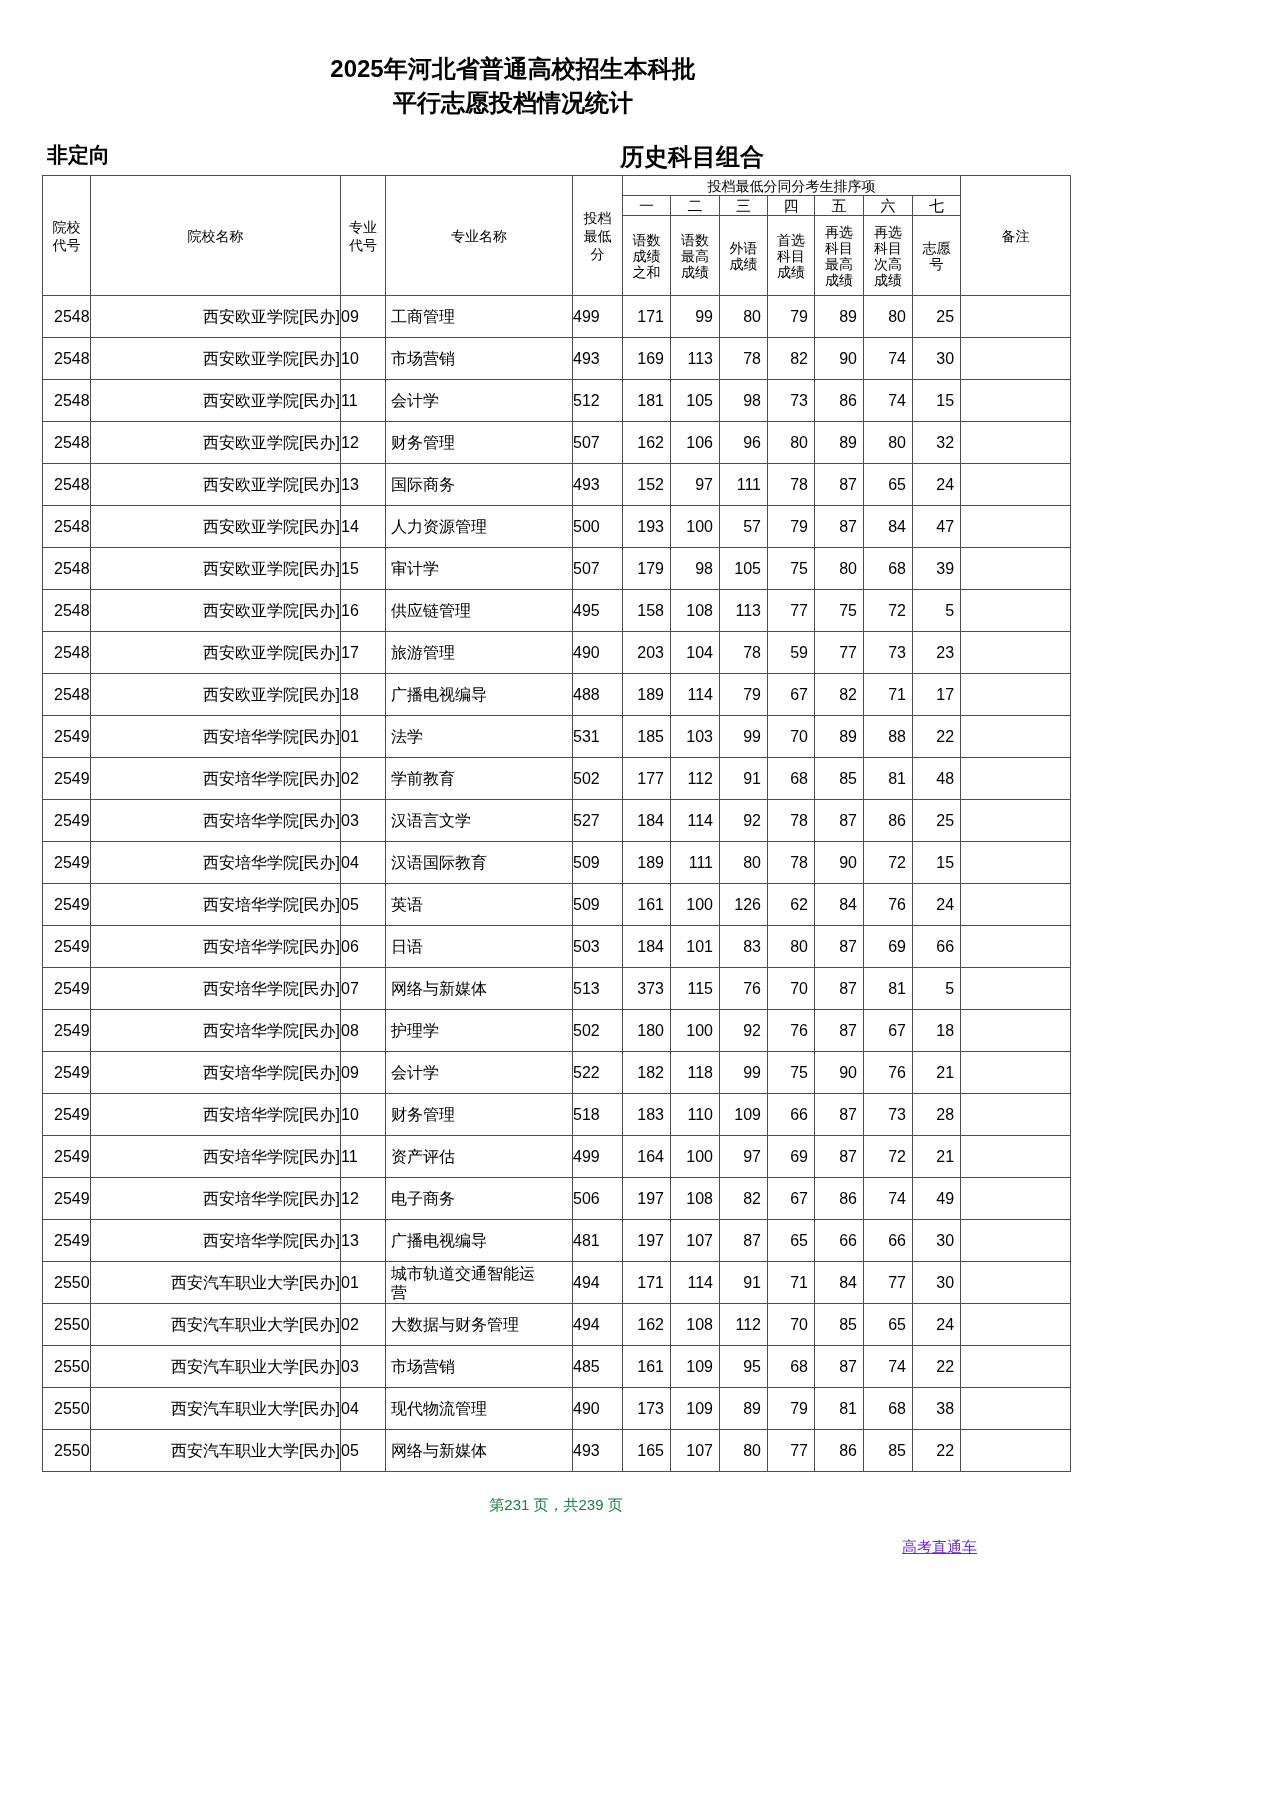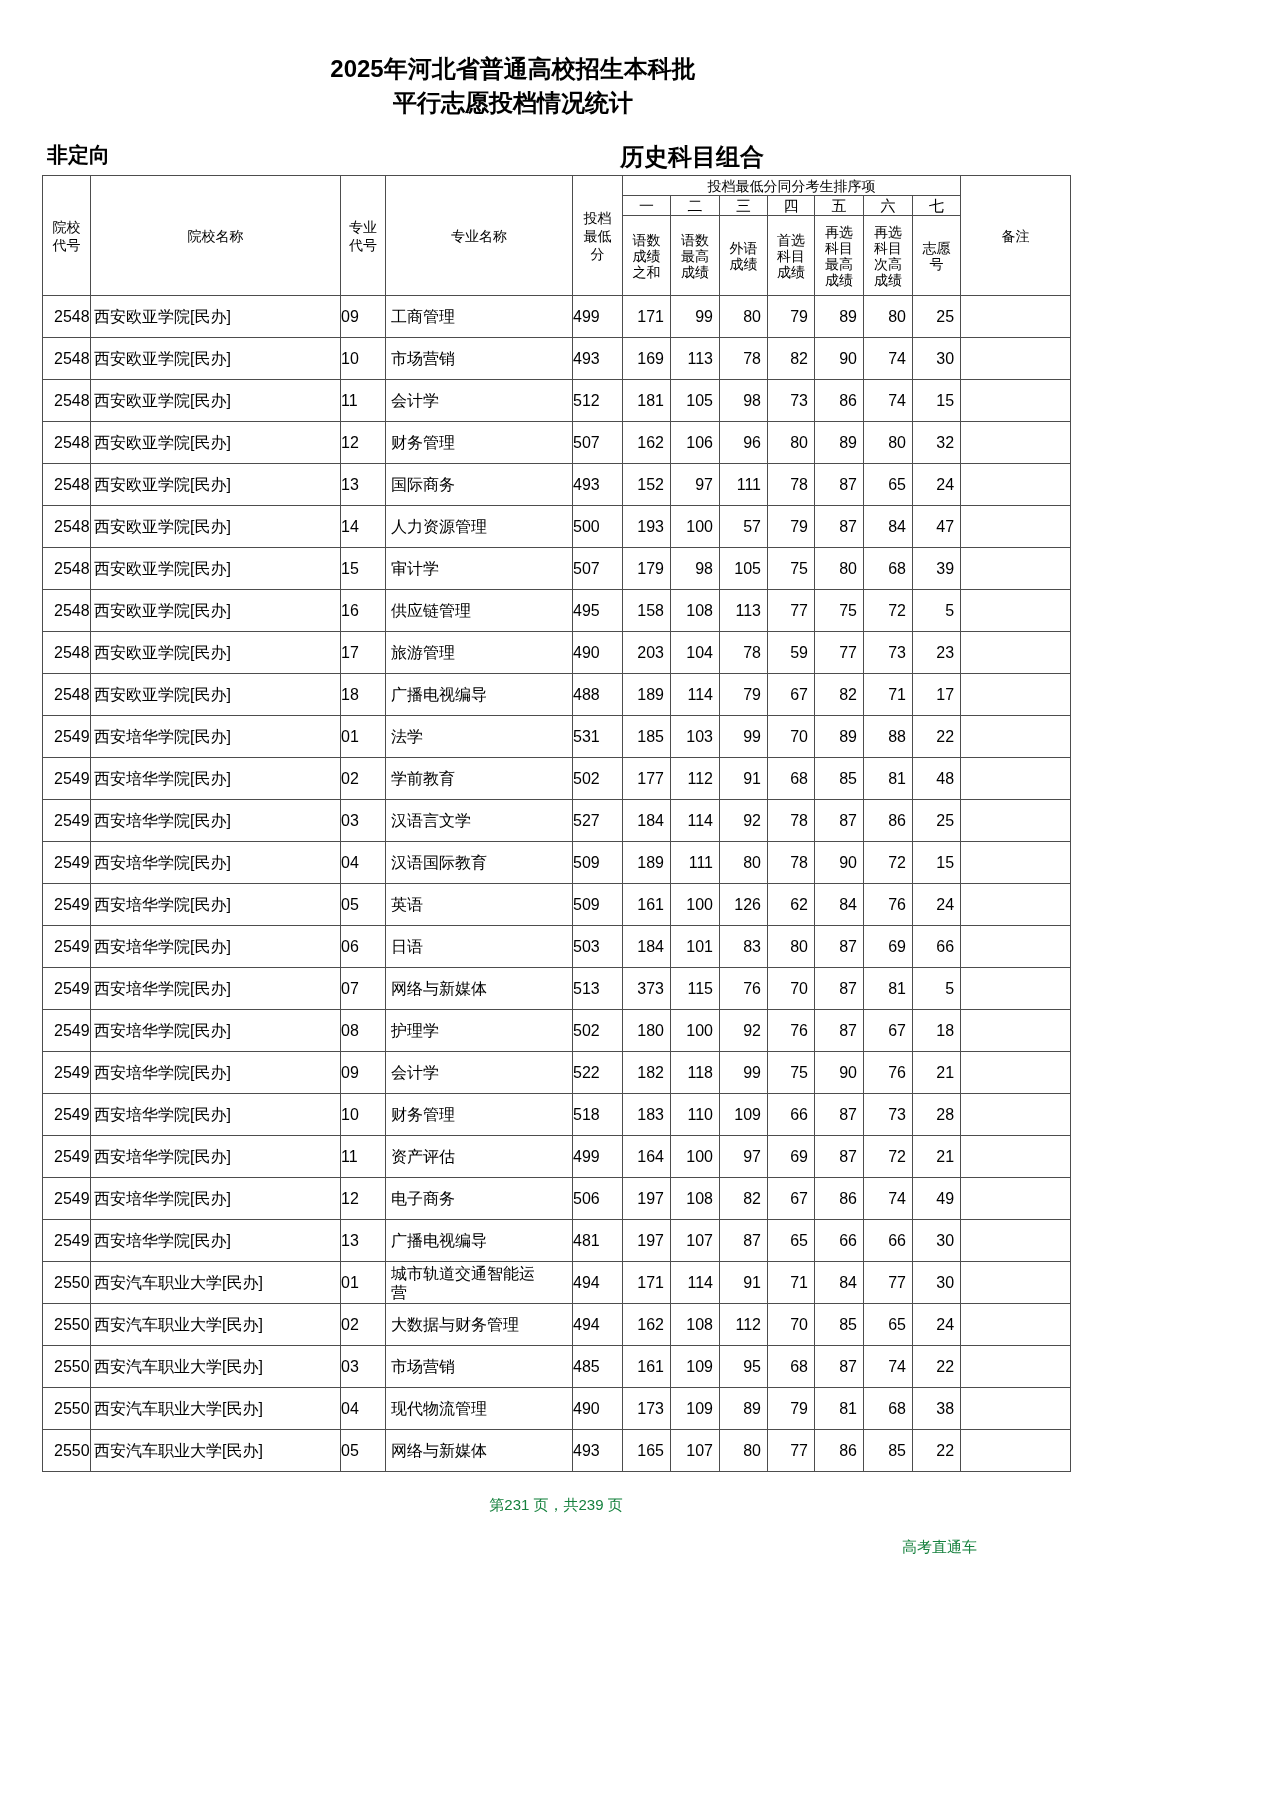--- a/index.html
+++ b/index.html
@@ -38,34 +38,34 @@
     line-height: 16px;
     padding: 1px 8px;
   }
   thead tr.hr1 th { height: 20px; font-size: 14px; }
   thead tr.hr2 th { height: 20px; font-size: 15px; }
   thead tr.hr3 th { height: 80px; }
   th.big-head { font-size: 15px; line-height: 18px; }
 
   tbody td { height: 42px; font-size: 16px; line-height: 19px; }
   td.c-code   { text-align: left;  padding-left: 11px; }
-  td.c-name   { text-align: left;  padding-left: 3px; }
+  td.c-name   { text-align: right;  padding-left: 3px; }
   td.c-mcode  { text-align: left; }
   td.c-mname  { text-align: left;  padding-left: 5px; white-space: pre-line; }
   td.c-score  { text-align: left; padding-right: 6px; }
   td.c-num    { text-align: right; padding-right: 6px; }
   td.c-remark { text-align: center; }
 
   .footer {
     position: absolute; top: 1496px; left: 42px; width: 1028px;
     text-align: center; font-size: 15px; color: #15803d;
   }
   .watermark {
     position: absolute; top: 1538px; right: 98px;
-    font-size: 15px; color: #15803d;
+    font-size: 15px; color: #6d28d9; text-decoration: underline;
   }
 </style>
 </head>
 <body>
 
 <div class="page">
 
   <div class="title">
     <div>2025年河北省普通高校招生本科批</div>
     <div>平行志愿投档情况统计</div>

